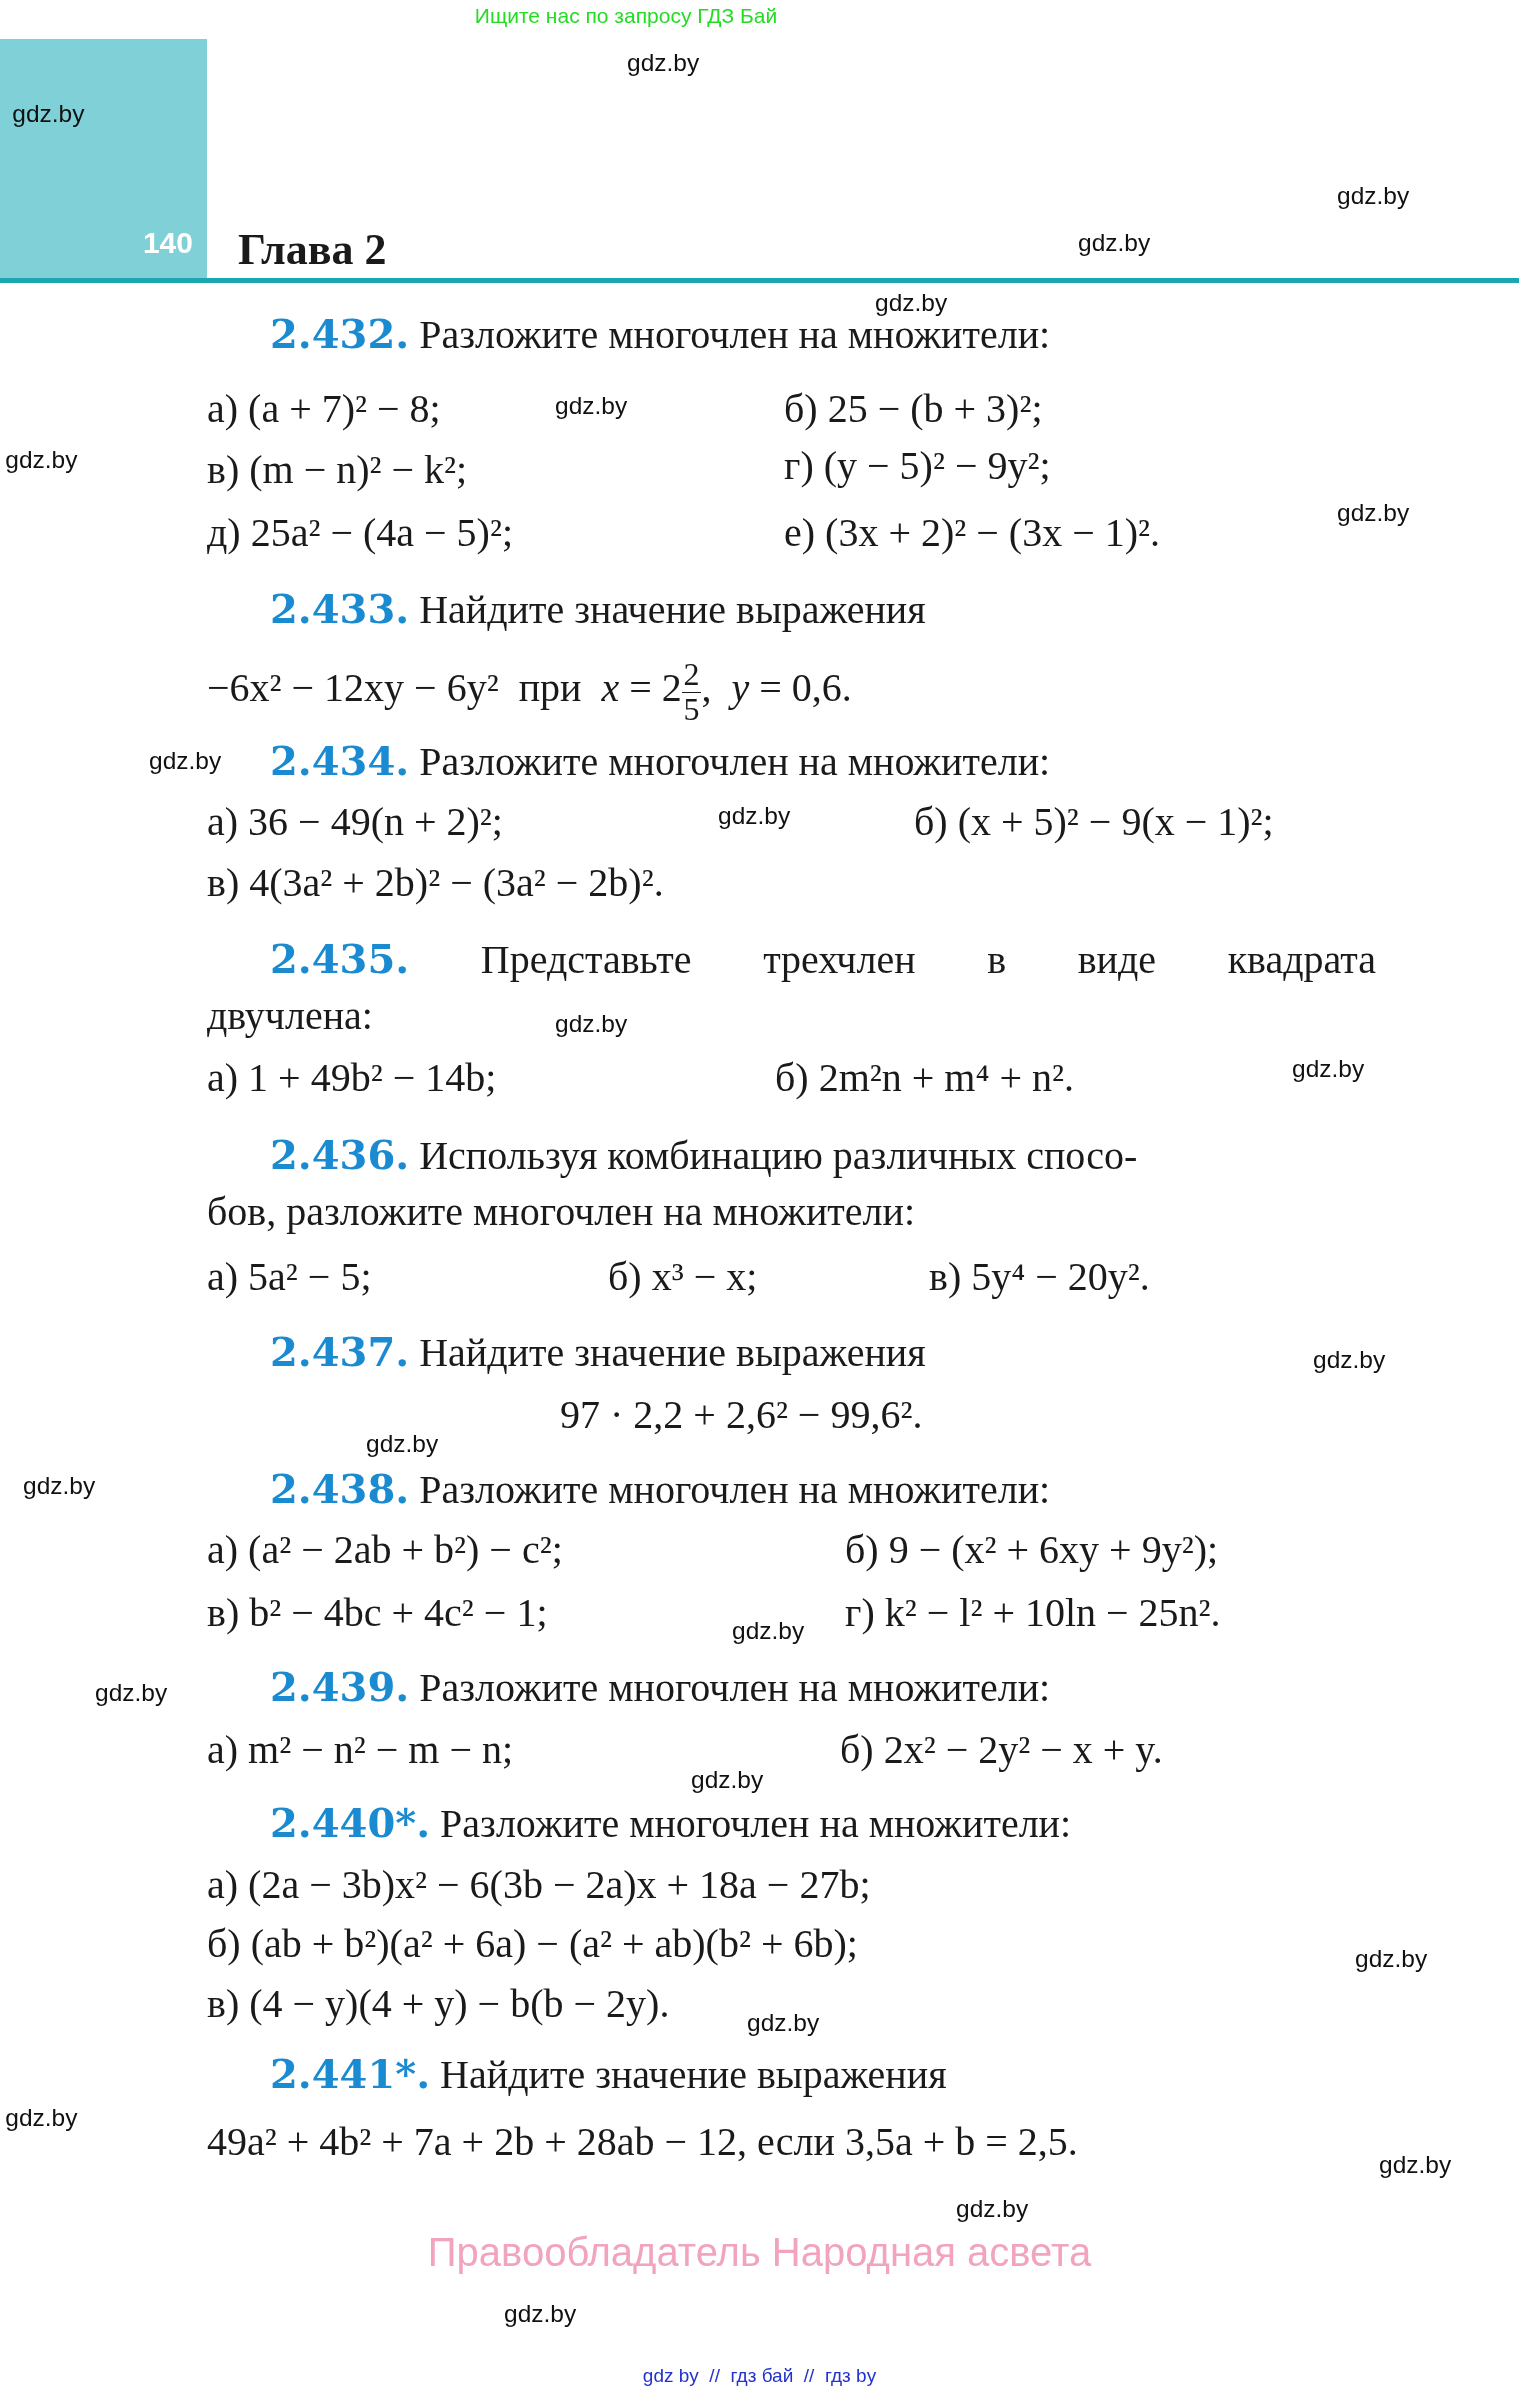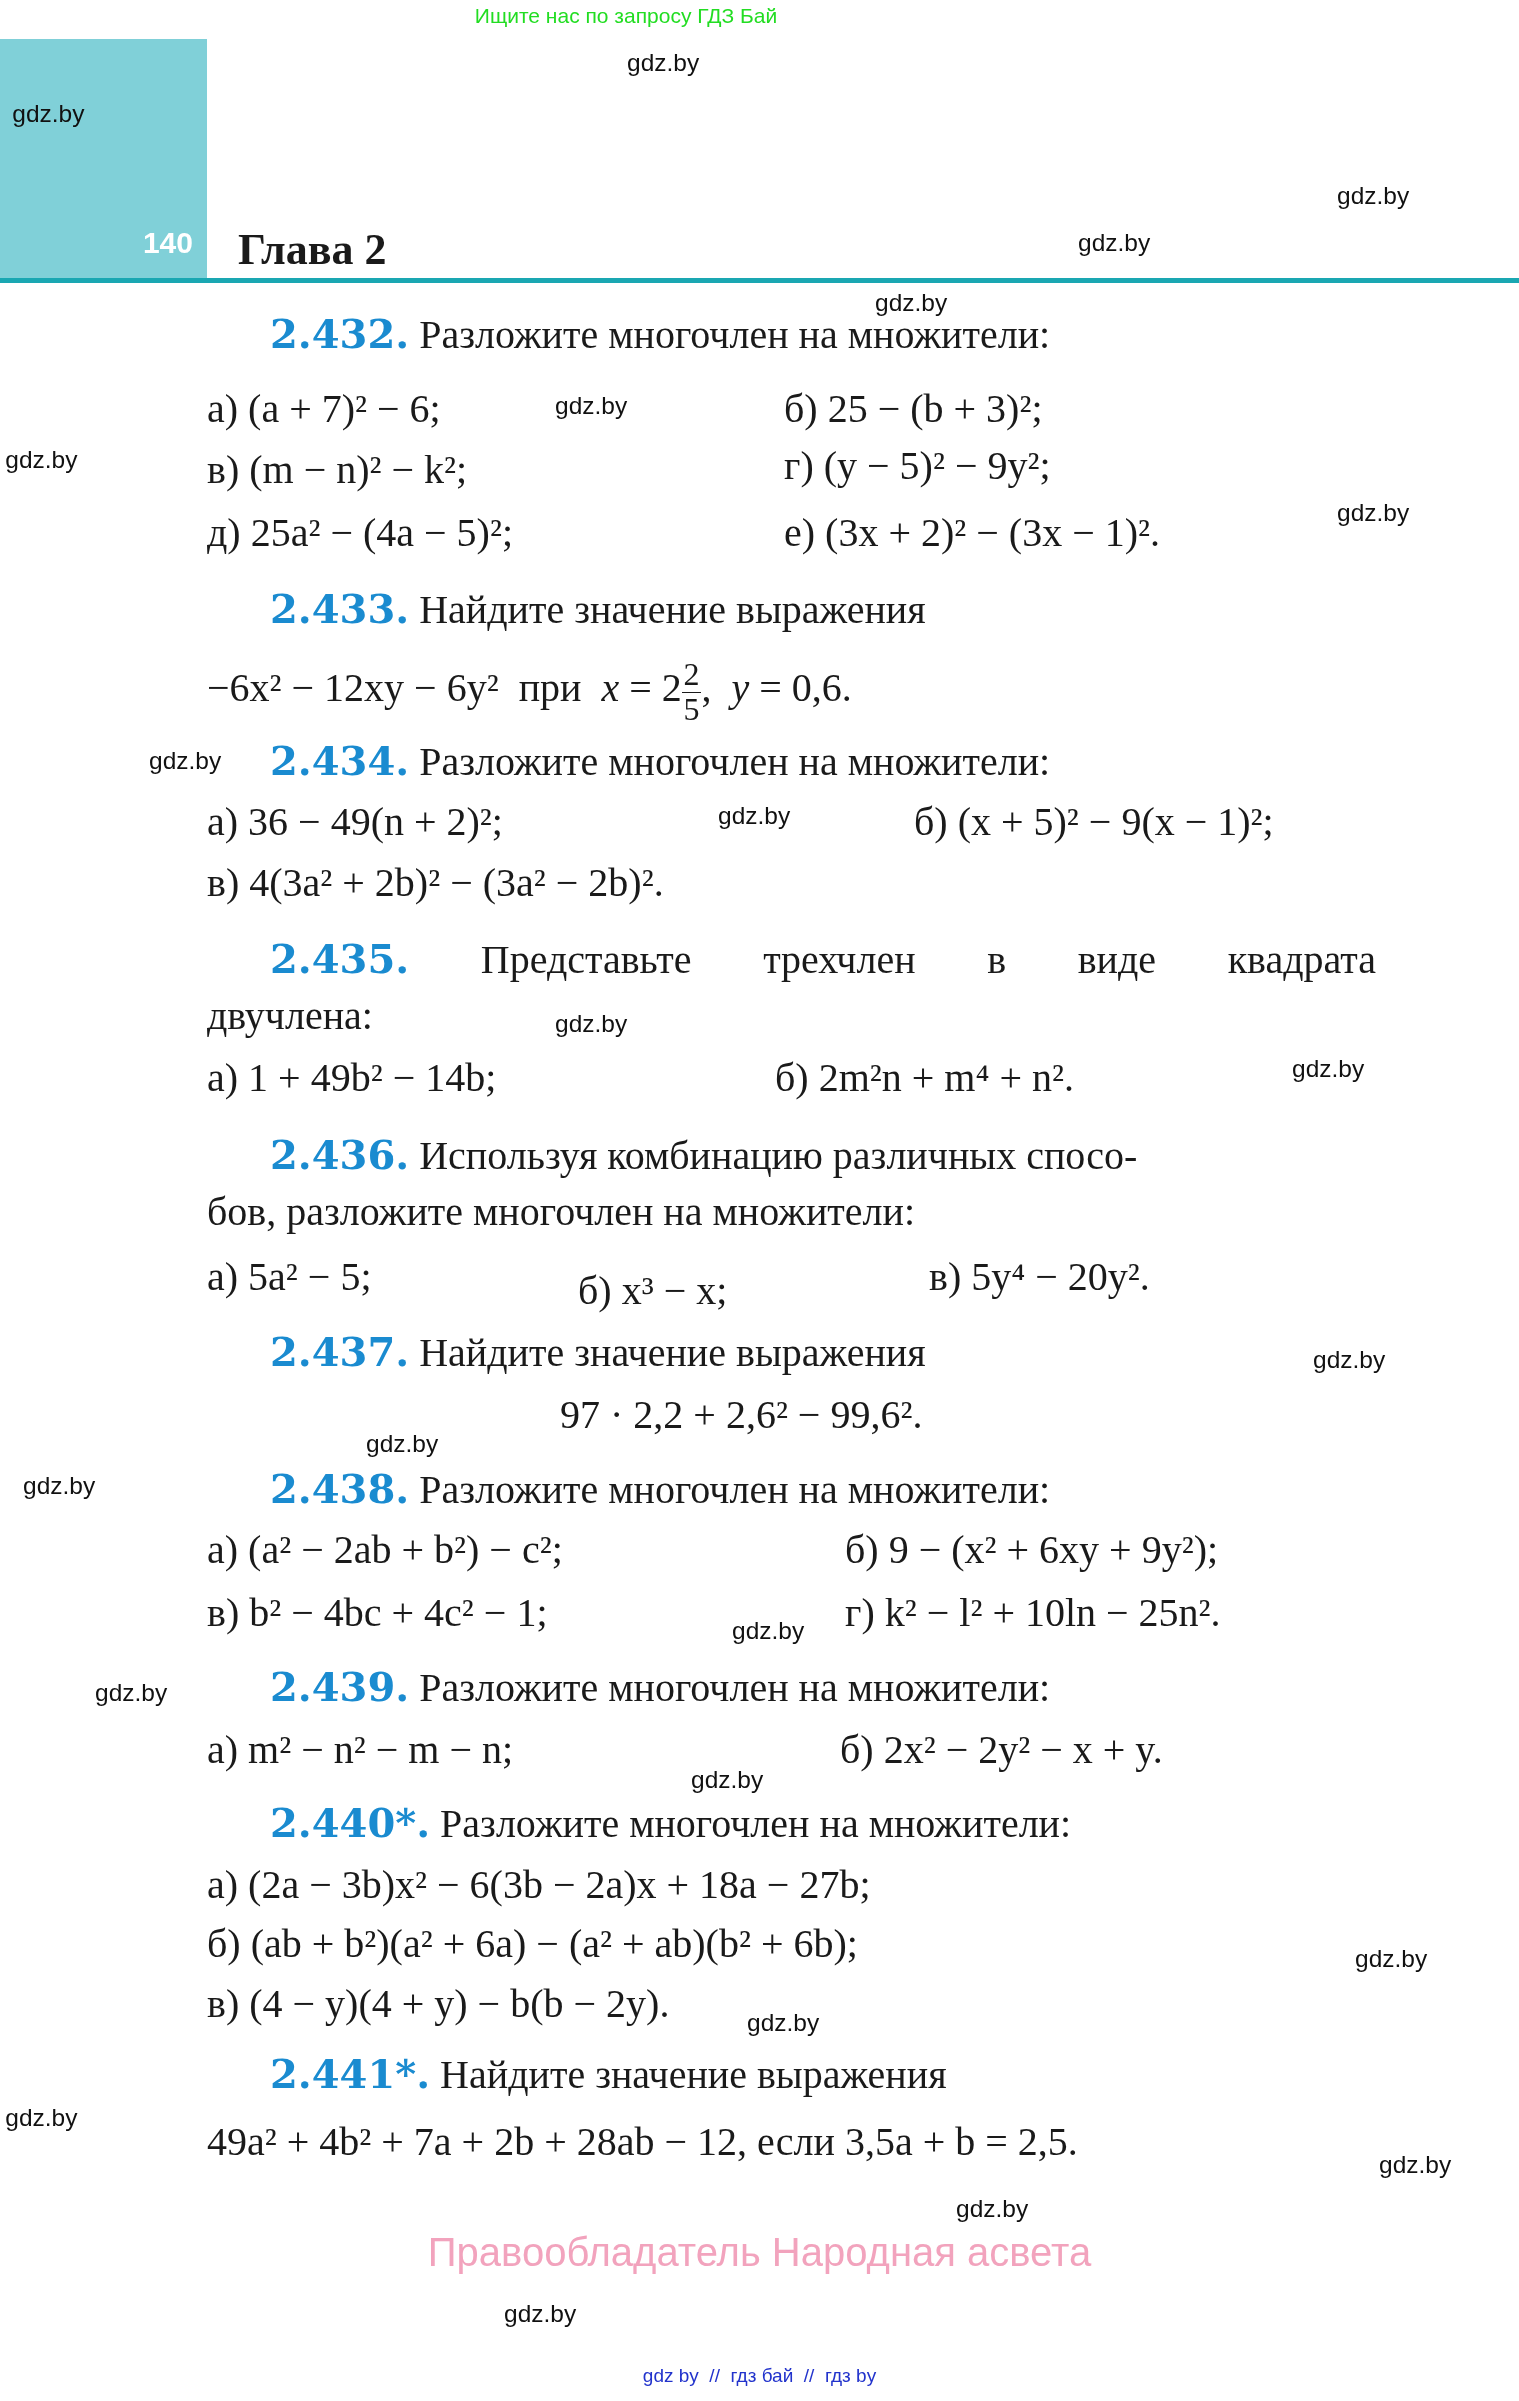--- a/index.html
+++ b/index.html
@@ -61,21 +61,21 @@
     <div class="abs wm" style="left: 956px; top: 2195px;">gdz.by</div>
     <div class="abs wm" style="left: 504px; top: 2300px;">gdz.by</div>
   </div>
 
 <div class="abs ex-head" style="top:310px;">
   <span class="ex-num">2.432.</span>
   <span>Разложите многочлен на множители:</span>
 </div>
 <div class="abs line math" style="top:385px; left:207px;">
   <span>а)</span>
-  <span>(a + 7)² − 6;</span>
+  <span>(a + 7)² − 8;</span>
 </div>
 <div class="abs line math" style="top:385px; left:784px;">
   <span>б)</span>
   <span>25 − (b + 3)²;</span>
 </div>
 <div class="abs line math" style="top:446px; left:207px;">
   <span>в)</span>
   <span>(m − n)² − k²;</span>
 </div>
 <div class="abs line math" style="top:442px; left:784px;">
@@ -135,21 +135,21 @@
 
 <div class="abs ex-head" style="top:1131px;">
   <span class="ex-num">2.436.</span>
   <span>Используя комбинацию различных спосо-</span>
 </div>
 <div class="abs line" style="top:1188px; left:207px;">бов, разложите многочлен на множители:</div>
 <div class="abs line math" style="top:1253px; left:207px;">
   <span>а)</span>
   <span>5a² − 5;</span>
 </div>
-<div class="abs line math" style="top:1253px; left:578px;margin-top:14px;">
+<div class="abs line math" style="top:1253px; left:608px;">
   <span>б)</span>
   <span>x³ − x;</span>
 </div>
 <div class="abs line math" style="top:1253px; left:929px;">
   <span>в)</span>
   <span>5y⁴ − 20y².</span>
 </div>
 
 <div class="abs ex-head" style="top:1328px;">
   <span class="ex-num">2.437.</span>

